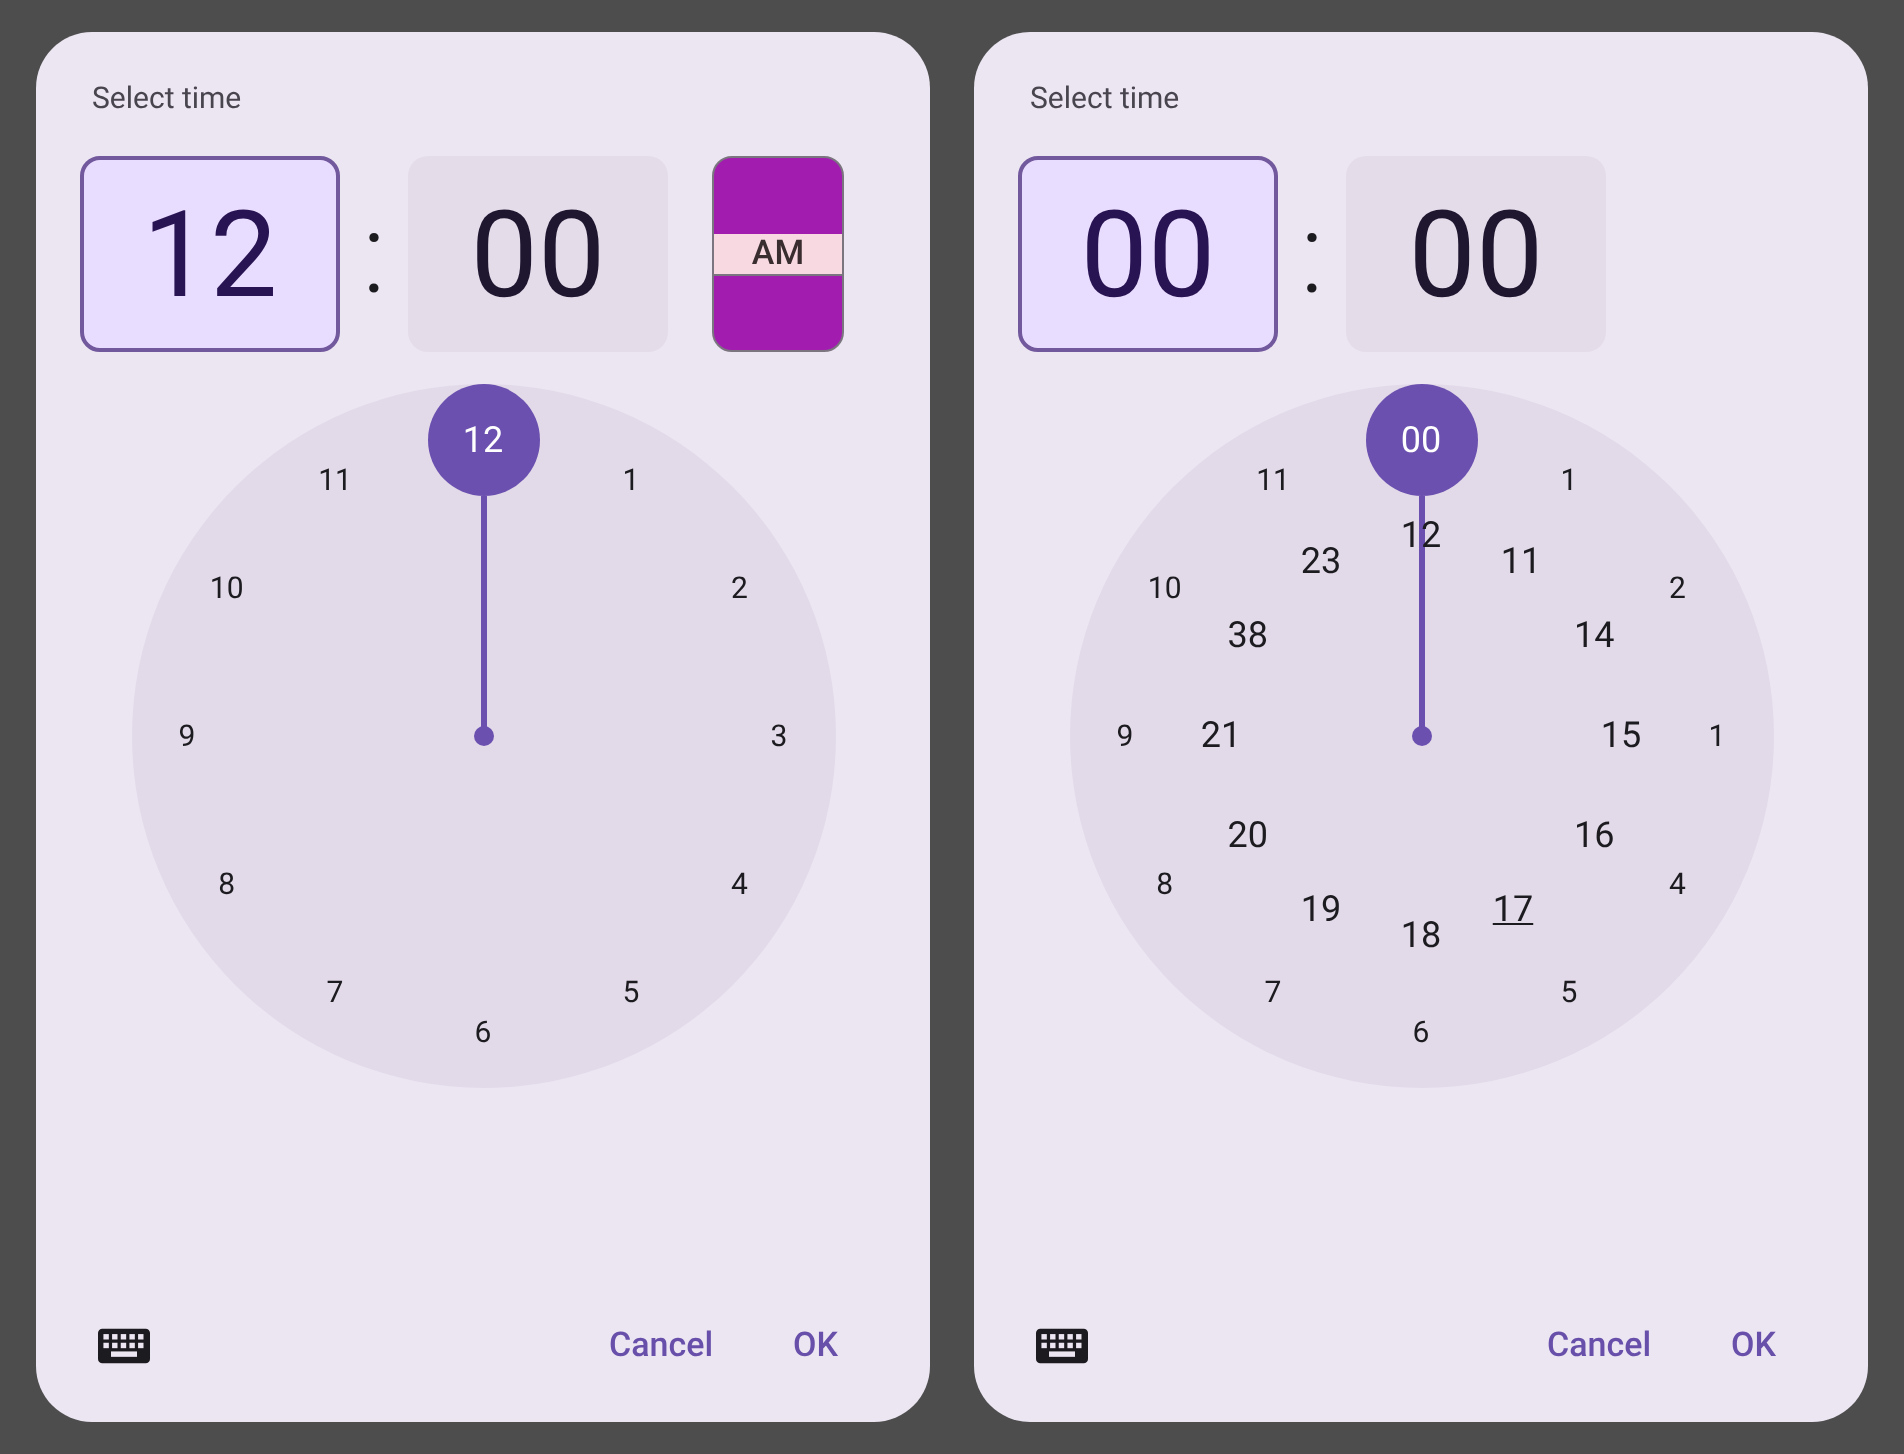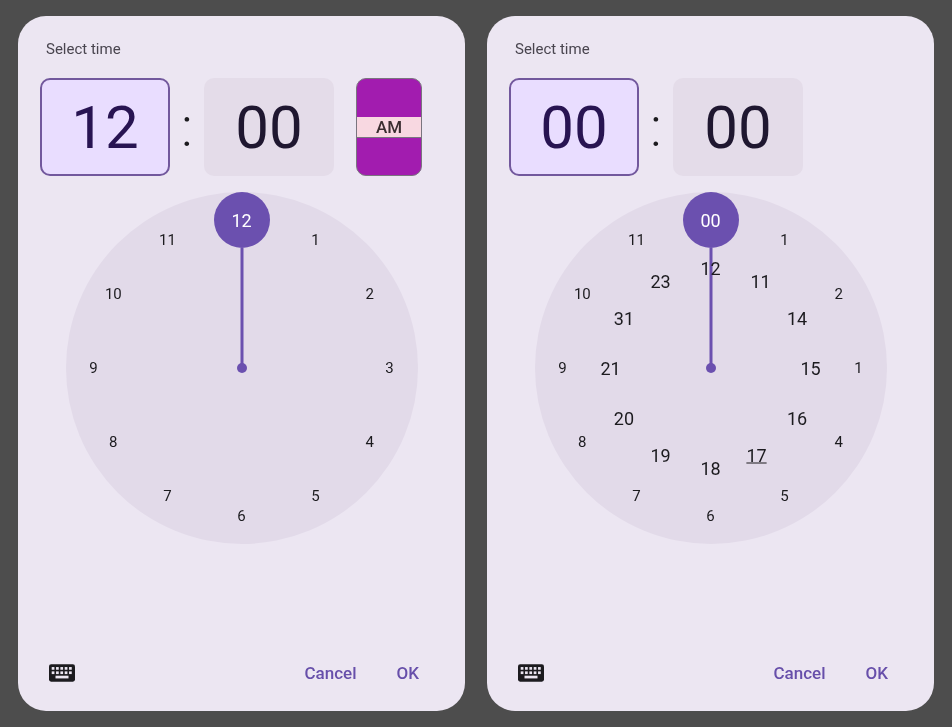--- a/index.html
+++ b/index.html
@@ -270,21 +270,21 @@
         <div class="tick inner" style="left: 176px; top: 76px;">12</div>
         <div class="tick inner" style="left: 226px; top: 89.3975px;">11</div>
         <div class="tick inner" style="left: 262.603px; top: 126px;">14</div>
         <div class="tick inner" style="left: 276px; top: 176px;">15</div>
         <div class="tick inner" style="left: 262.603px; top: 226px;">16</div>
         <div class="tick inner" style="left: 222px; top: 262.603px; text-decoration: underline;">17</div>
         <div class="tick inner" style="left: 176px; top: 276px;">18</div>
         <div class="tick inner" style="left: 126px; top: 262.603px;">19</div>
         <div class="tick inner" style="left: 89.3975px; top: 226px;">20</div>
         <div class="tick inner" style="left: 76px; top: 176px;">21</div>
-        <div class="tick inner" style="left: 89.3975px; top: 126px;">31</div>
+        <div class="tick inner" style="left: 89.3975px; top: 126px;">38</div>
         <div class="tick inner" style="left: 126px; top: 89.3975px;">23</div>
       </div>
   </div>
   <div class="actions">
     <div class="keyboard-btn">
       <svg viewBox="0 0 24 16">
           <rect x="0" y="0" width="24" height="16" rx="2" fill="#1c1b1f"></rect>
           <rect x="2.5" y="2.5" width="2.5" height="2.5" fill="#ece6f2"></rect>
           <rect x="6.5" y="2.5" width="2.5" height="2.5" fill="#ece6f2"></rect>
           <rect x="10.5" y="2.5" width="2.5" height="2.5" fill="#ece6f2"></rect>

